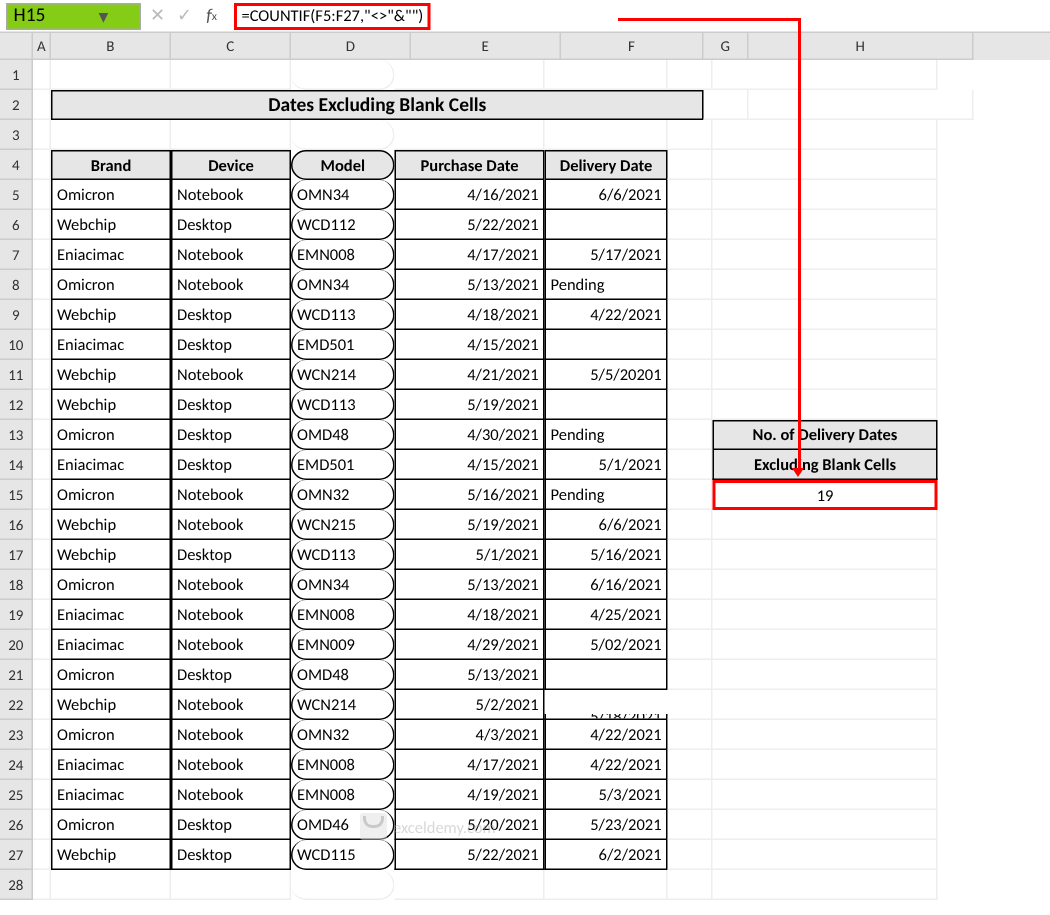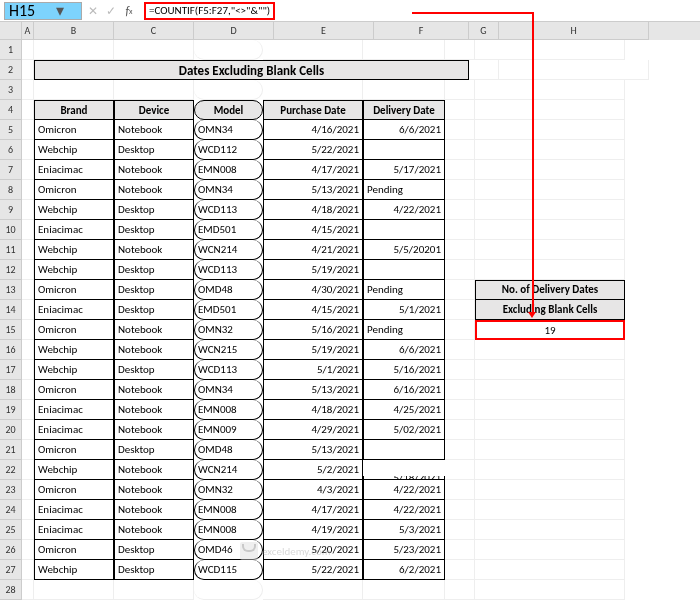--- a/index.html
+++ b/index.html
@@ -1,18 +1,18 @@
 <!DOCTYPE html>
 <html><head>
 <meta charset="utf-8">
 <style>
   * { box-sizing: border-box; margin: 0; padding: 0; }
   body { font-family: Calibri, Arial, sans-serif; font-size: 12px; background: #fff; color: #000; width: 700px; height: 610px; overflow: hidden; position: relative; }
   .top-bar { display: flex; align-items: center; gap: 4px; padding: 2px 4px; height: 22px; border-bottom: 1px solid #ccc; }
-  .name-box { width: 78px; height: 18px; border: 1px solid #aaa; background: #7dd3fc; display: flex; align-items: center; padding: 0 4px; font-size: 16px; }
+  .name-box { width: 90px; height: 18px; border: 1px solid #aaa; background: #84cc16; display: flex; align-items: center; padding: 0 4px; font-size: 13px; }
   .name-box span { flex: 1; }
   .name-box-drop { width: 10px; text-align: center; color: #555; }
   .fx-btn { width: 14px; height: 14px; display: flex; align-items: center; justify-content: center; color: #555; }
   .formula-input { flex: 1; height: 18px; border: none; display: flex; align-items: center; padding: 0 4px; font-size: 11px; position: relative; }
   .formula-highlight { border: 2px solid red; padding: 0 3px; height: 18px; display: inline-flex; align-items: center; position: relative; }
   .sheet { display: flex; }
   .row-headers { display: flex; flex-direction: column; width: 22px; background: #e6e6e6; }
   .corner { height: 18px; border-right: 1px solid #ccc; border-bottom: 1px solid #ccc; background: #e6e6e6; }
   .rh { height: 20px; border-right: 1px solid #ccc; border-bottom: 1px solid #ccc; display: flex; align-items: center; justify-content: center; font-size: 10px; color: #333; background: #e6e6e6; }
   .grid-area { flex: 1; display: flex; flex-direction: column; }

